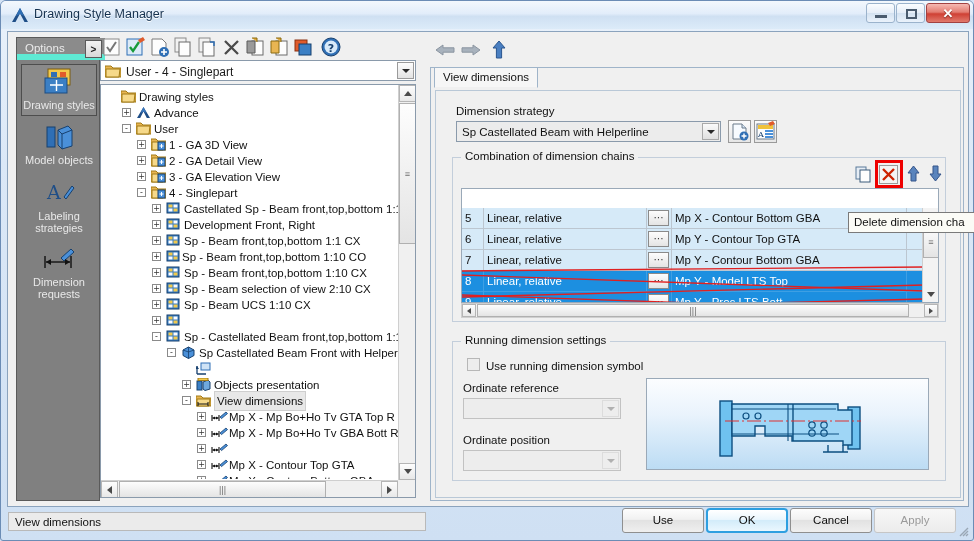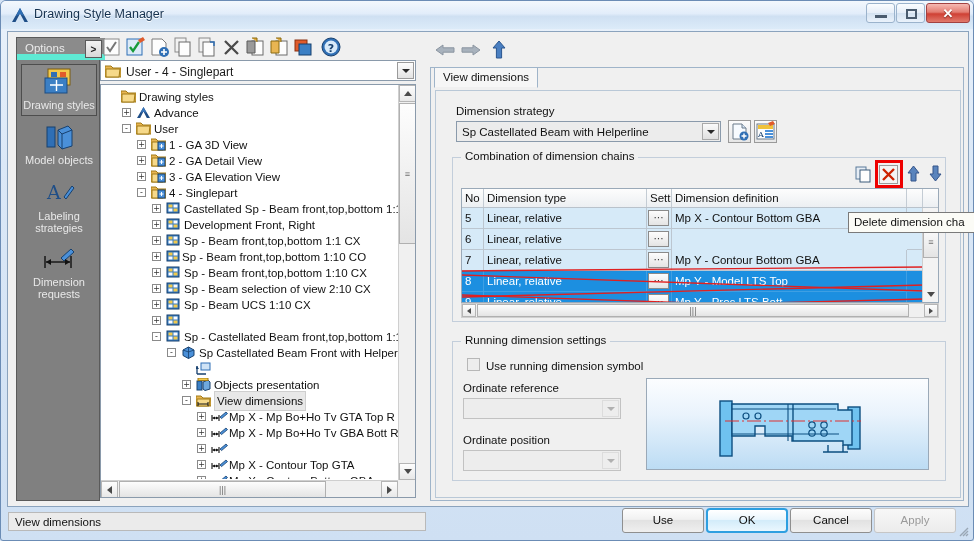--- a/index.html
+++ b/index.html
@@ -755,43 +755,37 @@
                   <path d="M7.5 1 L13 8 L10 8 L10 16 L5 16 L5 8 L2 8 Z" fill="#5a84bd" stroke="#35558a"></path>
                 </svg>
             </div>
             <div style="position:absolute; right:2px; top:7px;">
               <svg width="15" height="18" viewBox="0 0 15 18">
                   <path d="M7.5 16 L13 9 L10 9 L10 1 L5 1 L5 9 L2 9 Z" fill="#5a84bd" stroke="#35558a"></path>
                 </svg>
             </div>
 
             <div class="gridwrap" style="left:8px; top:30px; width:478px; height:115px;">
-              <div class="ghead">
-                <div class="gh" style="left:0; width:22px;">No</div>
-                <div class="gh" style="left:22px; width:163px;">Dimension type</div>
-                <div class="gh" style="left:185px; width:25px;">Sett</div>
-                <div class="gh" style="left:210px; width:235px;">Dimension definition</div>
-                <div class="gh" style="left:445px; width:16px;"></div>
-              </div>
               <div id="grid-host" style="position:absolute; left:0; top:19px; width:100%;">
                   <div class="grow odd" style="top:0px;">
                     <div class="gc" style="left:0px; width:22px;">5</div>
                     <div class="gc" style="left:22px; width:163px;">Linear, relative</div>
                     <div class="gc" style="left:185px; width:25px;">
                       <div class="ellbtn" style="left:1px;">···</div>
                     </div>
                     <div class="gc" style="left:210px; width:235px;">Mp X - Contour Bottom GBA</div>
                     <div class="gc" style="left:445px; width:16px;"></div>
                   </div>
                   <div class="grow odd" style="top:21px;">
                     <div class="gc" style="left:0px; width:22px;">6</div>
                     <div class="gc" style="left:22px; width:163px;">Linear, relative</div>
                     <div class="gc" style="left:185px; width:25px;">
                       <div class="ellbtn" style="left:1px;">···</div>
                     </div>
+                    <div class="gc" style="left:210px; width:235px;">Mp Y - Contour Top GTA</div>
                     <div class="gc" style="left:445px; width:16px;"></div>
                   </div>
                   <div class="grow odd" style="top:42px;">
                     <div class="gc" style="left:0px; width:22px;">7</div>
                     <div class="gc" style="left:22px; width:163px;">Linear, relative</div>
                     <div class="gc" style="left:185px; width:25px;">
                       <div class="ellbtn" style="left:1px;">···</div>
                     </div>
                     <div class="gc" style="left:210px; width:235px;">Mp Y - Contour Bottom GBA</div>
                     <div class="gc" style="left:445px; width:16px;"></div>

